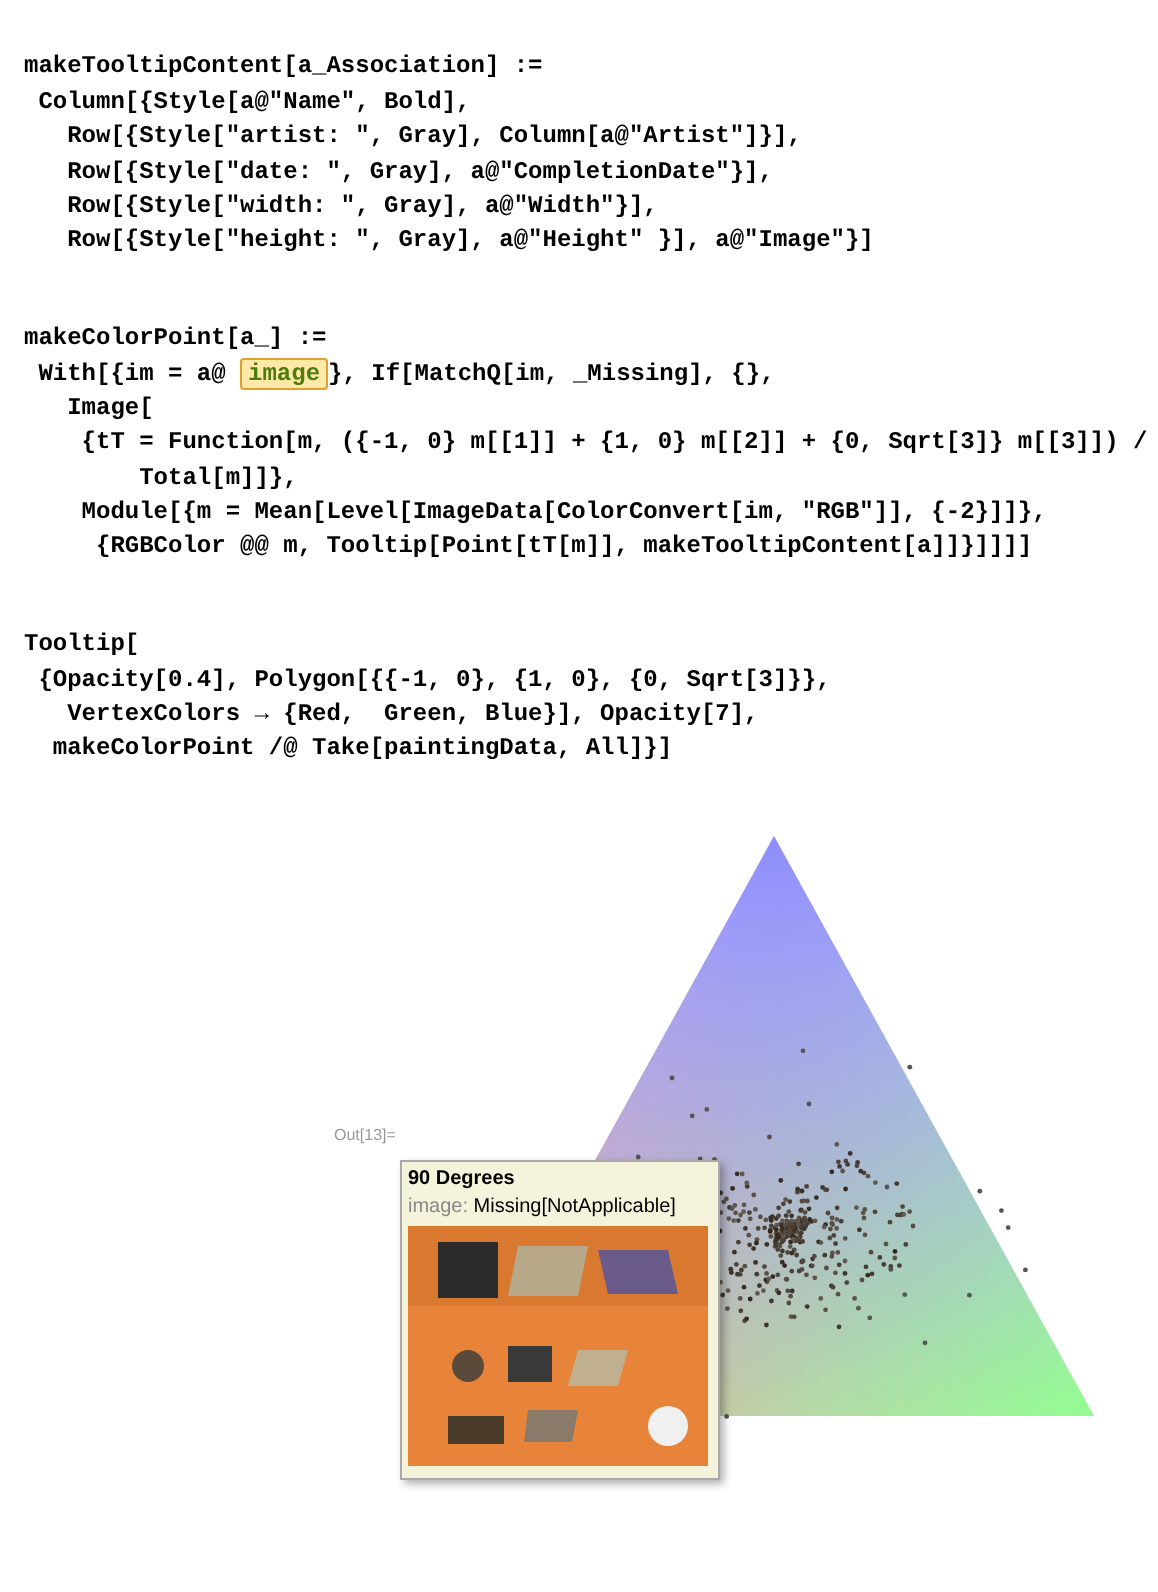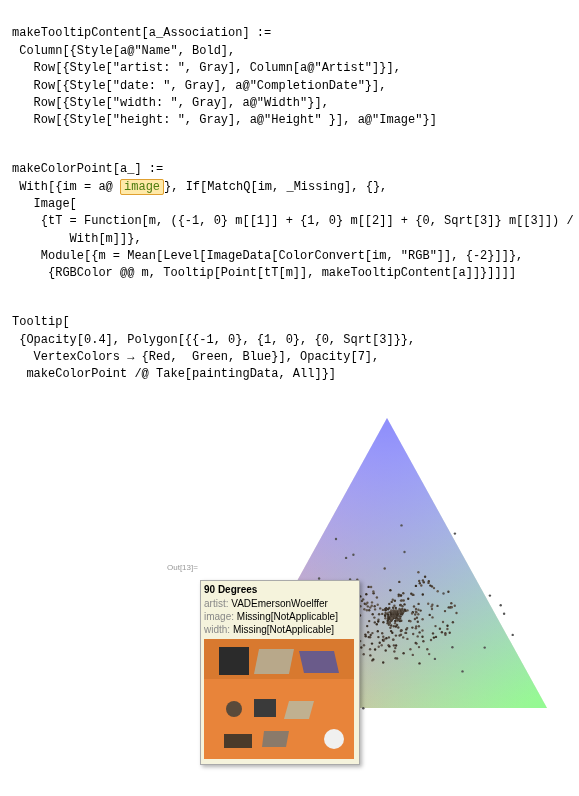--- a/index.html
+++ b/index.html
@@ -7,21 +7,21 @@
       font-family: "Consolas", "Courier New", monospace;
       font-size: 12px;
       background: white;
       width: 579px;
       padding: 8px 12px;
       color: black;
     }
     .code {
       font-family: "Consolas", "Courier New", monospace;
       font-size: 12px;
-      font-weight: normal;
+      font-weight: bold;
       line-height: 1.45;
       white-space: pre;
       margin-bottom: 4px;
     }
     .highlight {
       background: #ffe9a8;
       border: 1px solid #e0a030;
       border-radius: 2px;
       padding: 0 3px;
       color: #4d7c0f;
@@ -89,21 +89,21 @@
 <span>   Row[{Style["height: ", Gray], a@"Height" }], a@"Image"}]</span>
 </div>
 
 <div class="block-sep"></div>
 
 <div class="code">
 <span>makeColorPoint[a_] :=</span>
 <span><span> With[{im = a@ </span><span class="highlight">image</span><span>}, If[MatchQ[im, _Missing], {},</span></span>
 <span>   Image[</span>
 <span>    {tT = Function[m, ({-1, 0} m[[1]] + {1, 0} m[[2]] + {0, Sqrt[3]} m[[3]]) /</span>
-<span>        With[m]]},</span>
+<span>        Total[m]]},</span>
 <span>    Module[{m = Mean[Level[ImageData[ColorConvert[im, "RGB"]], {-2}]]},</span>
 <span>     {RGBColor @@ m, Tooltip[Point[tT[m]], makeTooltipContent[a]]}]]]]</span>
 </div>
 
 <div class="block-sep"></div>
 
 <div class="code">
 <span>Tooltip[</span>
 <span> {Opacity[0.4], Polygon[{{-1, 0}, {1, 0}, {0, Sqrt[3]}},</span>
 <span>   VertexColors → {Red,  Green, Blue}], Opacity[7],</span>
@@ -517,23 +517,21 @@
           <circle cx="143.1" cy="171.5" r="1.2" fill="#555"></circle>
           <circle cx="139.1" cy="149.9" r="1.2" fill="#555"></circle>
           <circle cx="293.7" cy="197.3" r="1.2" fill="#555"></circle>
         </g>
     </svg>
   </div>
 </div>
 
 <div class="tooltip-box">
   <div class="title">90 Degrees</div>
-  <div class="row"><span class="lbl">artist: </span><span class="val">VADEmersonWoelffer</span></div>
   <div class="row"><span class="lbl">image: </span><span class="val">Missing[NotApplicable]</span></div>
-  <div class="row"><span class="lbl">width: </span><span class="val">Missing[NotApplicable]</span></div>
   <svg class="tooltip-img" viewBox="0 0 150 120">
     <rect x="0" y="0" width="150" height="120" fill="#e8843a"></rect>
     <rect x="0" y="0" width="150" height="40" fill="#d8792f"></rect>
     <rect x="15" y="8" width="30" height="28" fill="#2b2b2b"></rect>
     <polygon points="55,10 90,10 85,35 50,35" fill="#b8a88a"></polygon>
     <polygon points="95,12 130,12 135,34 100,34" fill="#6a5b8a"></polygon>
     <circle cx="30" cy="70" r="8" fill="#5a4a3a"></circle>
     <rect x="50" y="60" width="22" height="18" fill="#3a3a3a"></rect>
     <polygon points="85,62 110,62 105,80 80,80" fill="#c0b090"></polygon>
     <circle cx="130" cy="100" r="10" fill="#f0f0f0"></circle>

